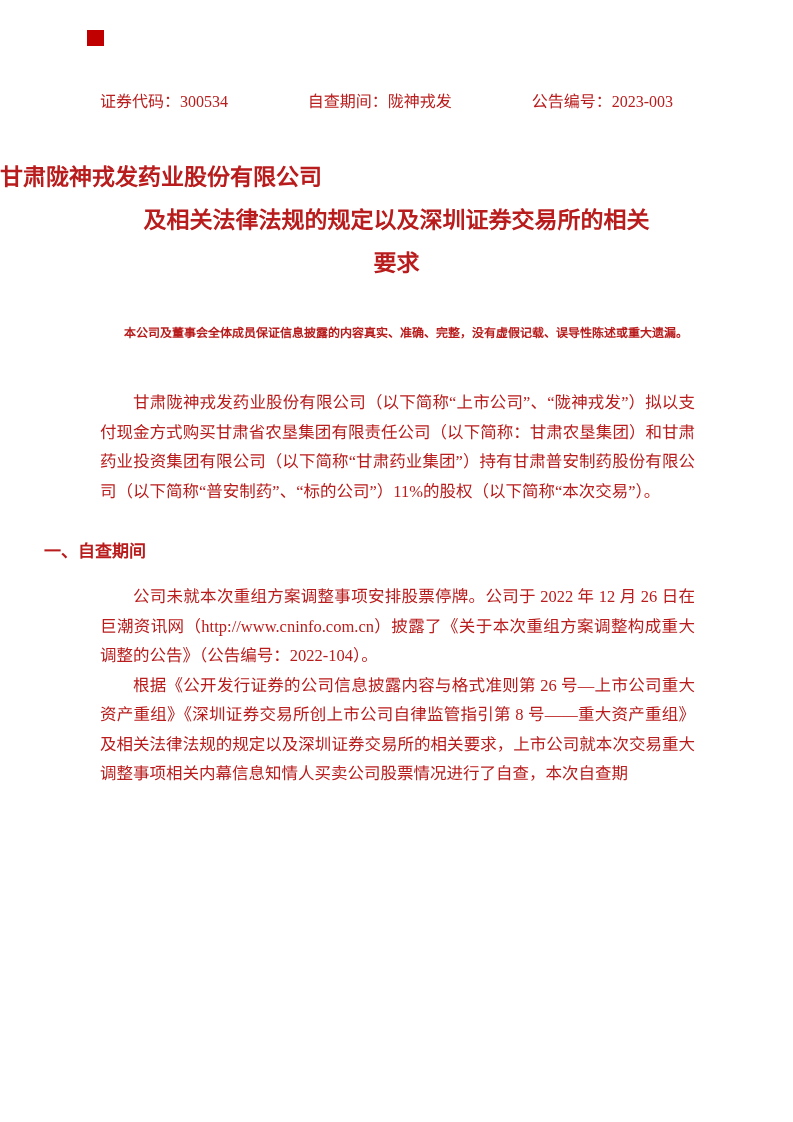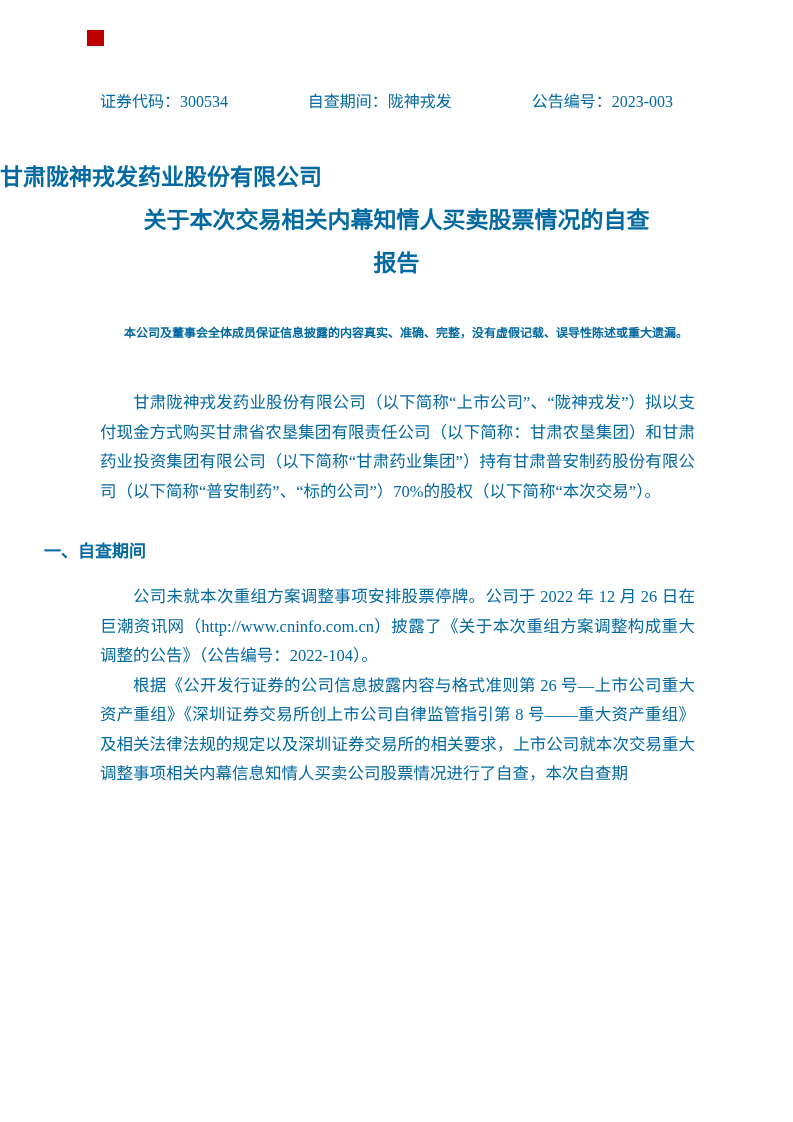--- a/index.html
+++ b/index.html
@@ -6,21 +6,21 @@
     margin: 0;
     padding: 0;
     background: #ffffff;
   }
   .page {
     position: relative;
     width: 793px;
     height: 1122px;
     background: #ffffff;
     font-family: "Liberation Serif", "DejaVu Serif", serif;
-    color: #0369a1;
+    color: #b91c1c;
     overflow: hidden;
     box-sizing: border-box;
   }
   .red-marker {
     position: absolute;
     left: 87px;
     top: 30px;
     width: 17px;
     height: 16px;
     background: #c00000; 
@@ -79,24 +79,24 @@
 
   <div class="red-marker" style="background: rgb(192, 0, 0);"></div>
 
   <div class="doc-header">
     <span>证券代码：300534</span>
     <span>自查期间：陇神戎发</span>
     <span>公告编号：2023-003</span>
   </div>
 
   <h1 class="doc-title-company">甘肃陇神戎发药业股份有限公司</h1>
-  <h1 class="doc-title-subject">关于本次交易相关内幕知情人买卖股票情况的自查报告</h1>
+  <h1 class="doc-title-subject">及相关法律法规的规定以及深圳证券交易所的相关要求</h1>
 
   <p class="statement">本公司及董事会全体成员保证信息披露的内容真实、准确、完整，没有虚假记载、误导性陈述或重大遗漏。</p>
 
-  <p class="body-para first-body">甘肃陇神戎发药业股份有限公司（以下简称“上市公司”、“陇神戎发”）拟以支付现金方式购买甘肃省农垦集团有限责任公司（以下简称：甘肃农垦集团）和甘肃药业投资集团有限公司（以下简称“甘肃药业集团”）持有甘肃普安制药股份有限公司（以下简称“普安制药”、“标的公司”）70%的股权（以下简称“本次交易”）。</p>
+  <p class="body-para first-body">甘肃陇神戎发药业股份有限公司（以下简称“上市公司”、“陇神戎发”）拟以支付现金方式购买甘肃省农垦集团有限责任公司（以下简称：甘肃农垦集团）和甘肃药业投资集团有限公司（以下简称“甘肃药业集团”）持有甘肃普安制药股份有限公司（以下简称“普安制药”、“标的公司”）11%的股权（以下简称“本次交易”）。</p>
 
   <h2 class="section-heading">一、自查期间</h2>
 
   <p class="body-para">公司未就本次重组方案调整事项安排股票停牌。公司于 2022 年 12 月 26 日在巨潮资讯网（http://www.cninfo.com.cn）披露了《关于本次重组方案调整构成重大调整的公告》（公告编号：2022-104）。</p>
   <p class="body-para">根据《公开发行证券的公司信息披露内容与格式准则第 26 号—上市公司重大资产重组》《深圳证券交易所创上市公司自律监管指引第 8 号——重大资产重组》及相关法律法规的规定以及深圳证券交易所的相关要求，上市公司就本次交易重大调整事项相关内幕信息知情人买卖公司股票情况进行了自查，本次自查期</p>
 
 </div>
 
 </body></html>

